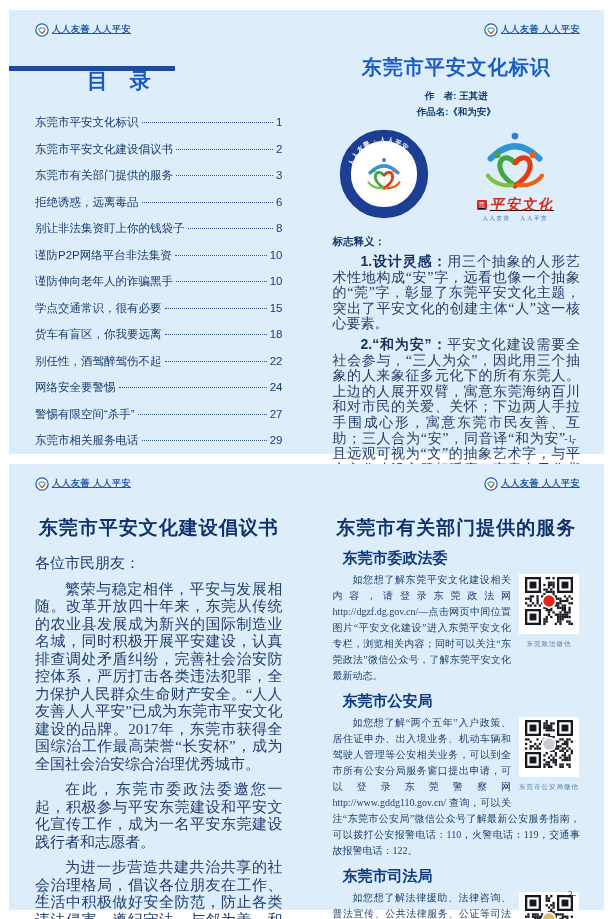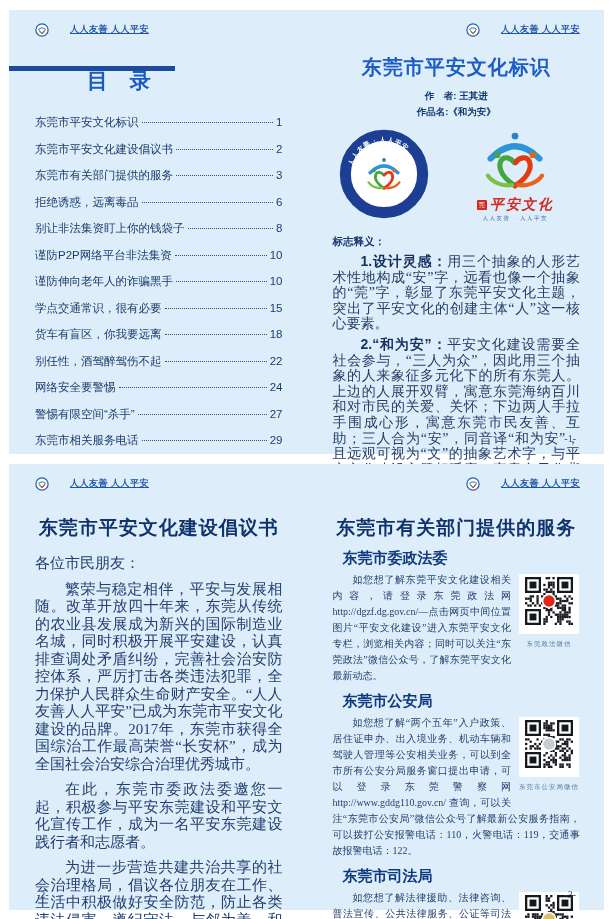--- a/index.html
+++ b/index.html
@@ -7,38 +7,38 @@
     width:613px;height:919px;position:relative;background:#ffffff;
     font-family:"Liberation Sans",sans-serif;
     -webkit-font-smoothing:antialiased;overflow:hidden;
   }
   .sheet{position:absolute;left:9px;width:595px;background:#ddeefa;display:flex;}
   #sheet-top{top:10px;height:444px;}
   #sheet-bottom{top:464px;height:446px;}
   .page{width:50%;box-sizing:border-box;position:relative;padding:12px 24px 10px 26px;}
 
   
-  .brand{display:flex;align-items:center;gap:21px;height:15px;}
+  .brand{display:flex;align-items:center;gap:3px;height:15px;}
   .brand.right{justify-content:flex-end;}
   .brand .slogan{font-size:9px;font-weight:bold;color:#2156a5;text-decoration:underline;letter-spacing:.5px;}
   .brand svg{display:block;}
 
   
   .rule{position:absolute;left:0;top:56px;width:166px;height:5px;background:#1d4a9b;}
   .toc-title{margin:30px 0 0 52px;font-size:21px;font-weight:bold;color:#1b5ac2;letter-spacing:8px;}
   .toc-list{margin-top:20px;}
   .toc-row{display:flex;align-items:baseline;height:26.5px;font-size:11.5px;color:#1d3c6b;font-weight:500;}
   .toc-row .leader{flex:1;border-bottom:1.6px dotted #33517f;margin:0 3px;transform:translateY(-3px);}
   .toc-row .pg{color:#1d3c6b;}
 
   
   .mark-title{margin-top:17px;text-align:center;font-size:20px;font-weight:bold;color:#1b5cc6;letter-spacing:1px;}
   .meta{ text-align:center;font-size:9.5px;font-weight:bold;color:#123a6e;line-height:16px;margin-top:7px;}
   .logos{display:flex;justify-content:center;align-items:flex-start;gap:26px;margin-top:8px;height:98px;}
-  .wordmark-row{display:flex;align-items:center;justify-content:center;gap:3px;margin-top:-2px;}
+  .wordmark-row{display:flex;align-items:center;justify-content:center;gap:3px;margin-top:-2px;text-decoration:underline;}
   .seal{width:10px;height:10px;background:#d5281e;color:#fff;font-size:6px;line-height:10px;text-align:center;border-radius:1px;}
   .wordmark{font-family:"Liberation Serif",serif;font-weight:bold;font-style:italic;font-size:14px;color:#d5281e;letter-spacing:2px;}
   .logo-sub{text-align:center;font-size:5.5px;color:#3a6ab0;letter-spacing:1.5px;margin-top:1px;}
   .legend-h{font-size:10.5px;font-weight:bold;color:#15366b;margin-top:9px;}
   .mark-paras p{font-family:"Liberation Serif",serif;font-size:14px;line-height:15.6px;color:#253f66;
     text-align:justify;text-indent:2em;margin:5px 0 0 0;}
   .mark-paras .lead{font-family:"Liberation Sans",sans-serif;font-weight:bold;color:#16315e;}
 
   
   .pagenum{position:absolute;bottom:10px;font-size:10px;color:#2a4a7a;font-family:"Liberation Serif",serif;}

